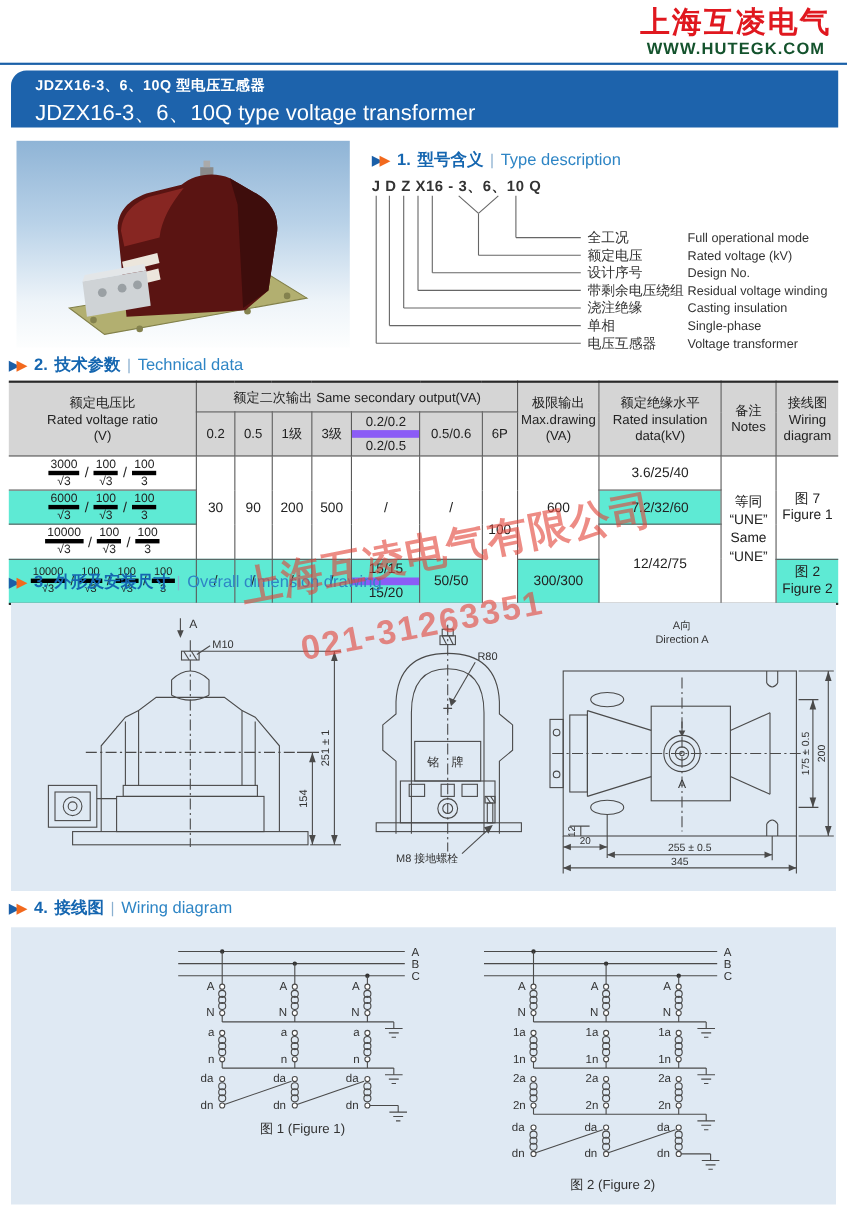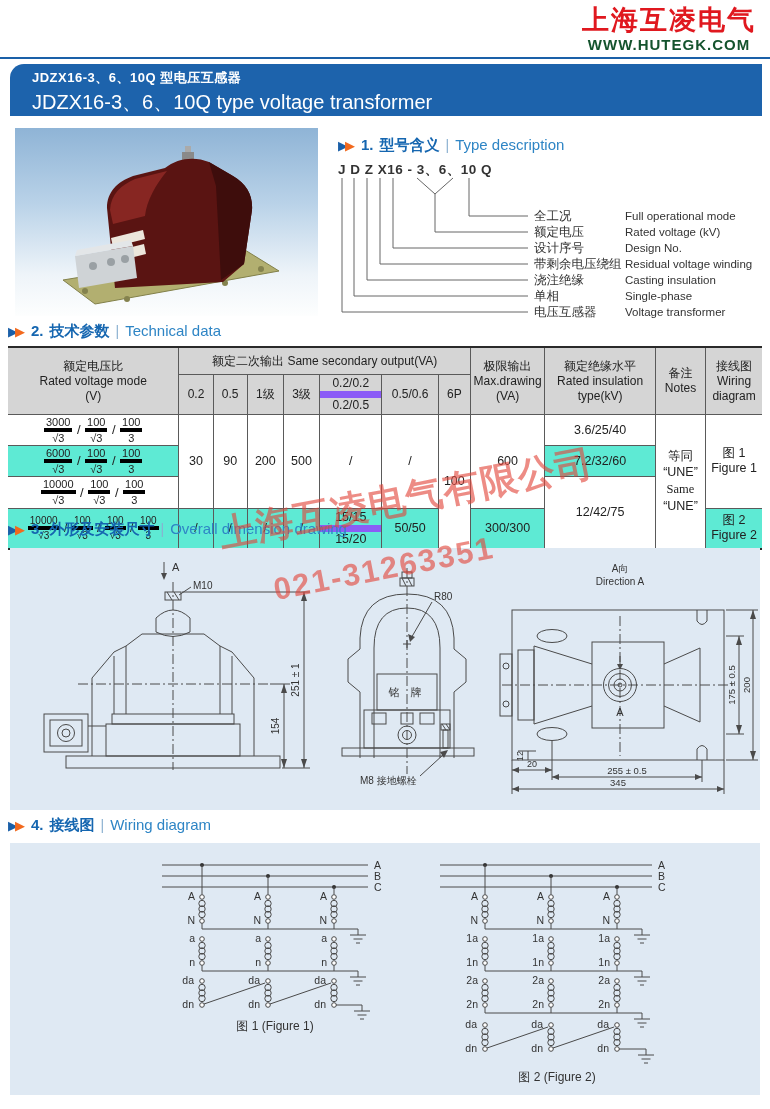--- a/index.html
+++ b/index.html
@@ -50,21 +50,21 @@
   .stripe{background:#5eead4;}
   .c-split{padding:0;}
   .c-split .sp-top{border-bottom:7px solid #8b5cf6;}
   .frac{display:inline-flex;flex-direction:column;vertical-align:middle;line-height:1.1;font-size:11px;}
   .frac .fn{border-bottom:4px solid #000000;padding:0 2px;}
   .frac .fd{padding-top:0px;}
   .fsl{font-size:13px;margin:0 1px;vertical-align:middle;}
   .r4 .frac{font-size:10px;}
   .r4 .fsl{font-size:12px;}
   .notes-cell div{line-height:1.35;}
-  .notes-gap{margin-top:0;font-family:Liberation Serif, serif;}
+  .notes-gap{margin-top:0;}
 
   
   .wm{position:absolute;color:rgba(226,70,58,0.62);font-weight:bold;pointer-events:none;z-index:50;white-space:nowrap;}
   .wm-company{left:216px;top:474px;font-size:37px;letter-spacing:1px;transform:rotate(-11deg);}
   .wm-phone{left:272px;top:551px;font-size:31px;letter-spacing:2px;transform:rotate(-11deg);}
 
   
   .panel{position:absolute;left:10px;width:750px;background:#dfe9f3;}
   .panel-dims{top:548px;height:262px;}
   .panel-wiring{top:843px;height:252px;}
@@ -183,36 +183,36 @@
         <col style="width:32px">
       <col style="width:74px">
         <col style="width:110px">
         <col style="width:50px">
         <col style="width:56px">
     </colgroup>
     <thead>
       <tr class="h1">
         <th rowspan="2">
           <div>额定电压比</div>
-          <div>Rated voltage mode</div>
+          <div>Rated voltage ratio</div>
           <div>(V)</div>
         </th>
         <th colspan="7">
           <span>额定二次输出</span>
           <span>Same secondary output(VA)</span>
         </th>
         <th rowspan="2">
           <div>极限输出</div>
           <div>Max.drawing</div>
           <div>(VA)</div>
         </th>
         <th rowspan="2">
           <div>额定绝缘水平</div>
           <div>Rated insulation</div>
-          <div>type(kV)</div>
+          <div>data(kV)</div>
         </th>
         <th rowspan="2">
           <div>备注</div>
           <div>Notes</div>
         </th>
         <th rowspan="2">
           <div>接线图</div>
           <div>Wiring</div>
           <div>diagram</div>
         </th>
@@ -257,21 +257,21 @@
         <td rowspan="4">100</td>
         <td rowspan="3">600</td>
         <td>3.6/25/40</td>
         <td rowspan="4" class="notes-cell">
           <div>等同</div>
           <div>“UNE”</div>
           <div class="notes-gap">Same</div>
           <div>“UNE”</div>
         </td>
         <td rowspan="3">
-          <div>图 1</div>
+          <div>图 7</div>
           <div>Figure 1</div>
         </td>
       </tr>
       <tr class="r2">
         <td class="ratio-cell stripe">
           <span class="frac">
               <span class="fn">6000</span>
               <span class="fd">√3</span>
             </span>
           <span class="fsl">/</span>

